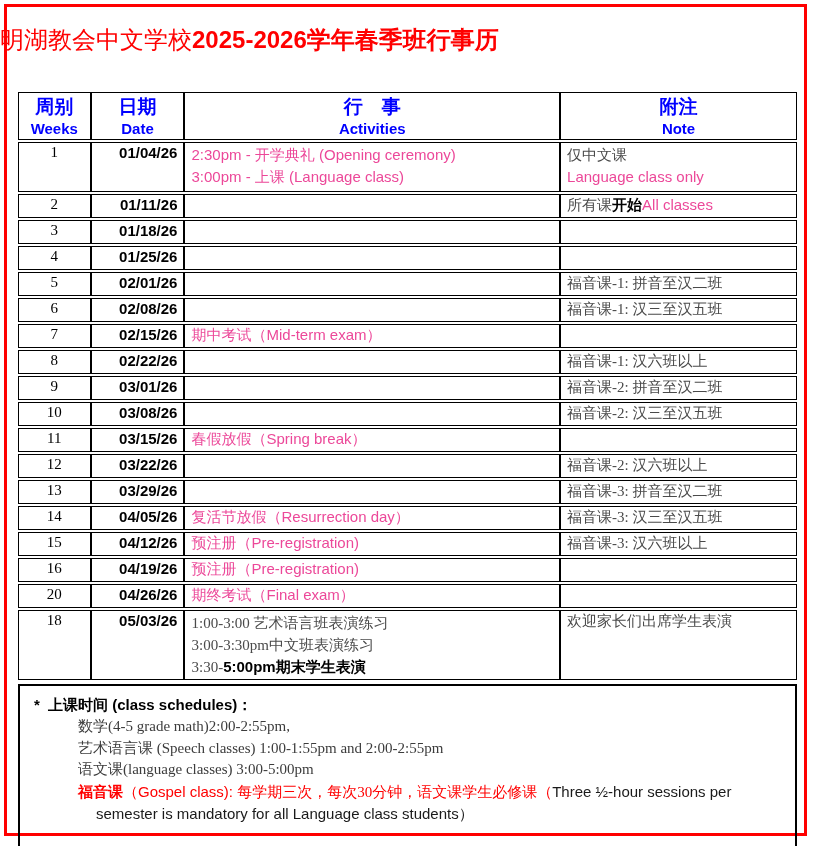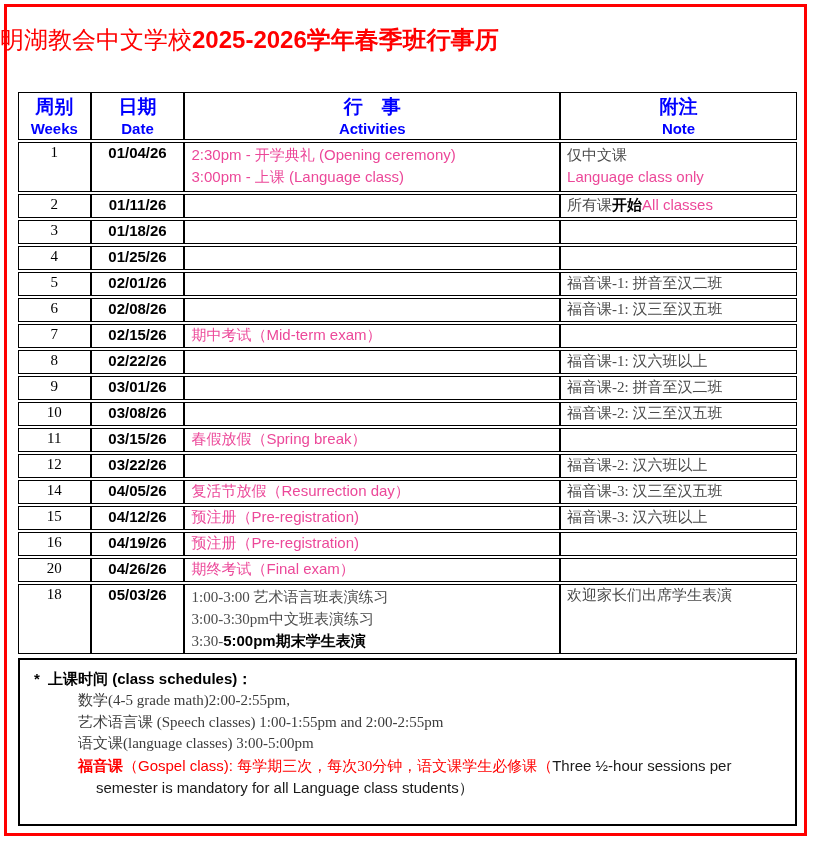--- a/index.html
+++ b/index.html
@@ -31,21 +31,21 @@
   .col-date{width:88px;}
   .col-act{width:352px;}
   .col-note{width:222px;}
   tr.hdr th{height:44px;color:#0000ff;text-align:center;vertical-align:middle;font-weight:bold;}
   .hdr-zh{font-size:19px;line-height:24px;display:block;}
   .hdr-en{font-size:15px;line-height:19px;display:block;}
   tr.r1 td{height:20px;}
   tr.r2 td{height:46px;}
   tr.r3 td{height:66px;margin-top:26px;}
   .c-week{text-align:center;font-family:"Liberation Serif", serif;font-size:15px;vertical-align:middle;}
-  .c-date{text-align:center;font-weight:bold;font-size:15px;vertical-align:middle;}
+  .c-date{text-align:right;font-weight:bold;font-size:15px;vertical-align:middle;}
   .c-act{font-size:15px;}
   .c-note{font-size:15px;}
   .act-line{line-height:22px;}
   .note-line{line-height:22px;}
   .cjk-note{font-family:"Liberation Serif", serif;color:#4a4a4a;}
   .bold-black{font-weight:bold;color:#000;font-family:"Liberation Sans", sans-serif;}
   .plain-black{color:#ec4899;font-family:"Liberation Sans", sans-serif;}
   .notes-box{
     margin-top:2px;border:2px solid #000;width:751px;height:150px;
     padding:8px 12px 6px 12px;font-size:15px;
@@ -178,20 +178,26 @@
       <td class="c-note"></td>
     </tr>
 
     <tr class="r1">
       <td class="c-week">12</td>
       <td class="c-date">03/22/26</td>
       <td class="c-act"></td>
       <td class="c-note"><span class="cjk-note">福音课-2: 汉六班以上</span></td>
     </tr>
 
+    <tr class="r1">
+      <td class="c-week">13</td>
+      <td class="c-date">03/29/26</td>
+      <td class="c-act"></td>
+      <td class="c-note"><span class="cjk-note">福音课-3: 拼音至汉二班</span></td>
+    </tr>
 
     <tr class="r1">
       <td class="c-week">14</td>
       <td class="c-date">04/05/26</td>
       <td class="c-act plain-black">复活节放假（Resurrection day）</td>
       <td class="c-note"><span class="cjk-note">福音课-3: 汉三至汉五班</span></td>
     </tr>
 
     <tr class="r1">
       <td class="c-week">15</td>

